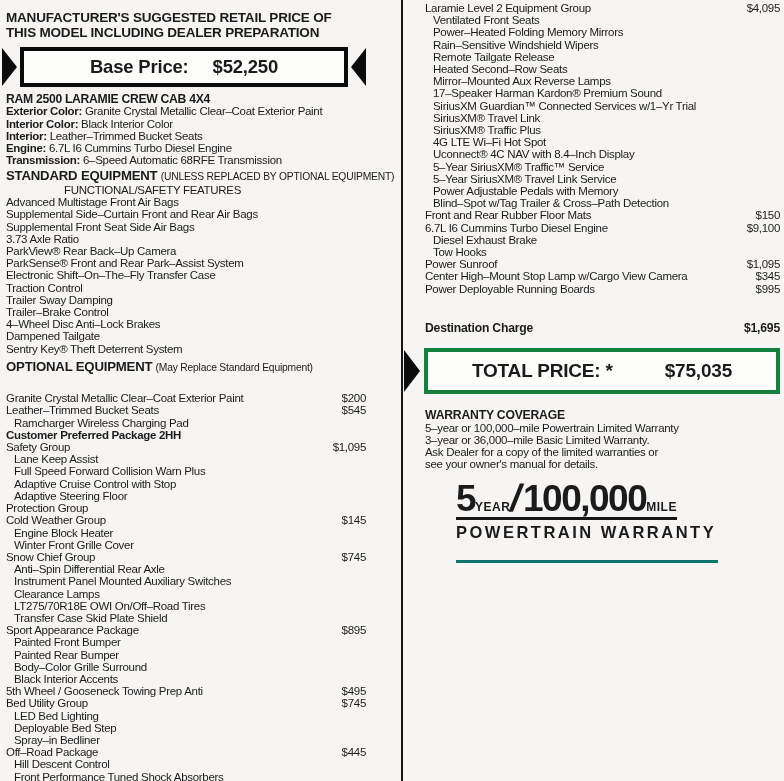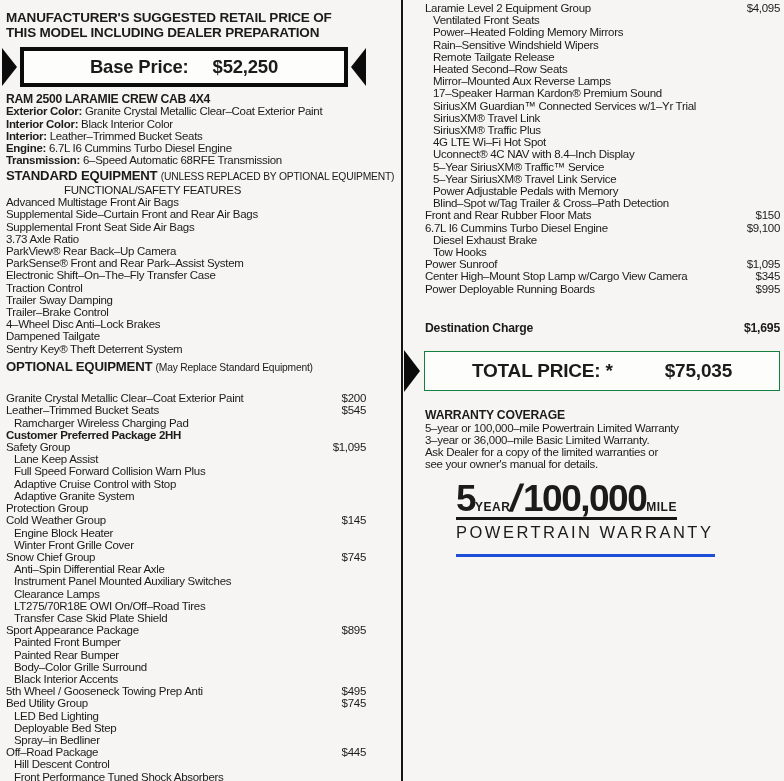--- a/index.html
+++ b/index.html
@@ -39,35 +39,35 @@
   .ind1 .nm{padding-left:8px;}
   .row.b{font-weight:bold;}
   .opt-head{margin-top:5px;margin-bottom:18px;}
 
   
   .dest-row{display:flex;justify-content:space-between;font-weight:bold;
     font-size:12.2px;letter-spacing:-0.2px;margin-top:26px;padding-left:7px;}
 
   .total-banner{display:flex;align-items:center;margin:11px 0 0 -14px;height:50px;}
   .total-banner .arr-r{border-top-width:21px;border-bottom-width:21px;border-left-width:16px;}
-  .total-box{flex:1;border:1px solid #15803d;background:#fdfdfc;height:38px;margin-left:4px;
+  .total-box{flex:1;border:4px solid #15803d;background:#fdfdfc;height:38px;margin-left:4px;
     display:flex;align-items:center;justify-content:center;gap:52px;}
   .total-box span{font-weight:bold;font-size:19px;letter-spacing:-0.2px;}
 
   .warranty{margin-top:13px;padding-left:7px;}
   .warranty .w-title{font-weight:bold;font-size:12.2px;line-height:13px;letter-spacing:-0.2px;}
   .warranty .w-line{font-size:11.5px;line-height:12.2px;letter-spacing:-0.3px;}
 
   .pt-logo{margin:12px 0 0 38px;width:240px;}
   .pt-line1{display:flex;align-items:baseline;border-bottom:3px solid #161616;padding-bottom:3px;width:fit-content;}
   .pt-line1 .big{font-size:37px;font-weight:bold;line-height:30px;letter-spacing:-1.5px;}
   .pt-line1 .sm{font-size:12px;font-weight:bold;letter-spacing:0.5px;}
   .pt-line1 .slash{font-size:38px;font-weight:bold;line-height:30px;transform:skewX(-12deg);padding:0 1px;}
-  .pt-line2{font-weight:normal;font-size:16.5px;letter-spacing:2.5px;border-bottom:3px solid #1d4ed8;
-    width:fit-content;padding:3px 2px 12px 0;white-space:nowrap;}
+  .pt-line2{font-weight:bold;font-size:16.5px;letter-spacing:2.5px;border-bottom:3px solid #0f766e;
+    width:fit-content;padding:3px 2px 18px 0;white-space:nowrap;}
 </style>
 </head>
 <body>
 
 <div class="sheet">
   <div class="divider"></div>
 
   <div class="col-left">
     <div class="doc-title">
       <div>MANUFACTURER'S SUGGESTED RETAIL PRICE OF</div>
@@ -165,21 +165,21 @@
         <div class="row ind1">
           <span class="nm">Lane Keep Assist</span>
         </div>
         <div class="row ind1">
           <span class="nm">Full Speed Forward Collision Warn Plus</span>
         </div>
         <div class="row ind1">
           <span class="nm">Adaptive Cruise Control with Stop</span>
         </div>
         <div class="row ind1">
-          <span class="nm">Adaptive Granite System</span>
+          <span class="nm">Adaptive Steering Floor</span>
         </div>
         <div class="row">
           <span class="nm">Protection Group</span>
         </div>
         <div class="row">
           <span class="nm">Cold Weather Group</span>
           <span class="pr">$145</span>
         </div>
         <div class="row ind1">
           <span class="nm">Engine Block Heater</span>

